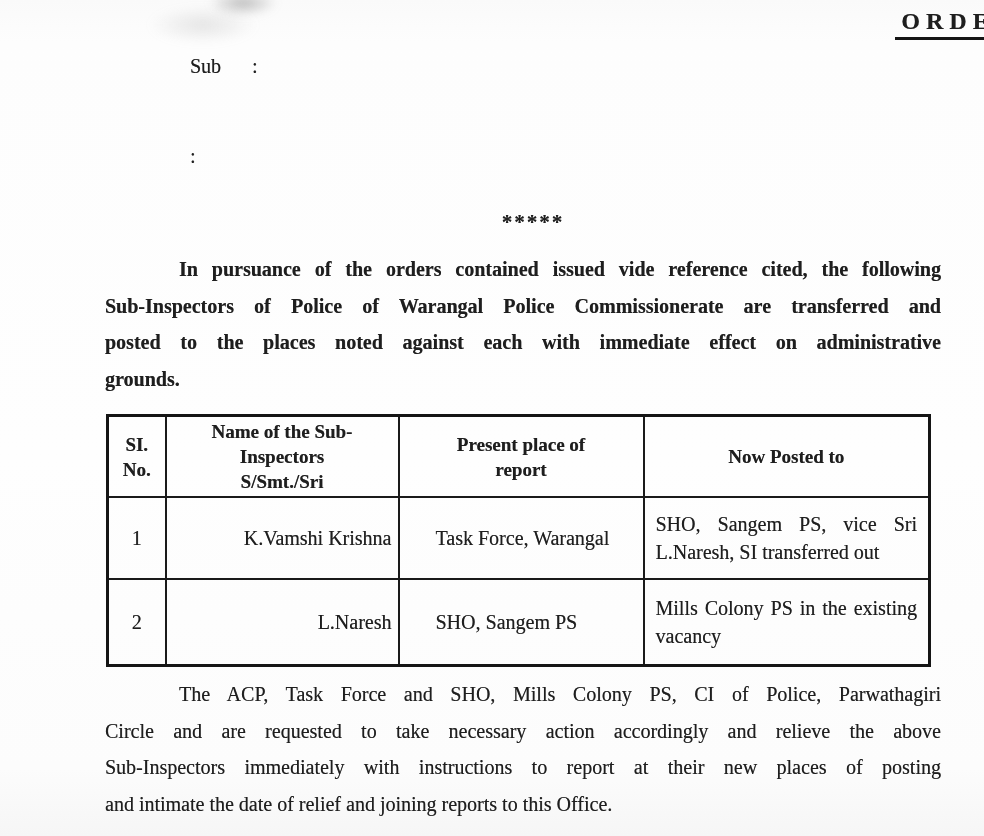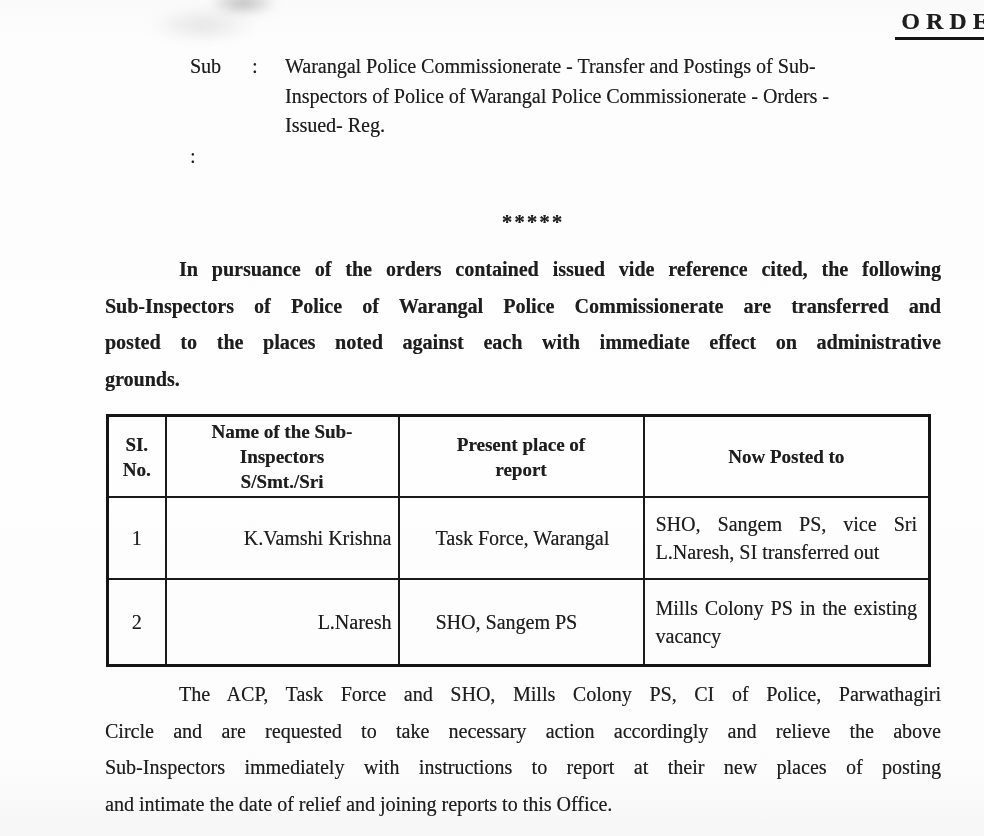--- a/index.html
+++ b/index.html
@@ -136,25 +136,20 @@
   <div class="smudge a"></div>
   <div class="smudge b"></div>
 
   <h1 class="title-wrap">
     <span class="title-text">ORDER</span>
   </h1>
 
   <div class="label-block sub">
     <div>Sub</div>
     <div>:</div>
-    <div>
-      <div>Warangal Police Commissionerate - Transfer and Postings of Sub-</div>
-      <div>Inspectors of Police of Warangal Police Commissionerate - Orders -</div>
-      <div>Issued- Reg.</div>
-    </div>
   </div>
 
   <div class="label-block ref">
     <div>:</div>
   </div>
 
   <div class="stars">
     <span>*****</span>
   </div>
 

